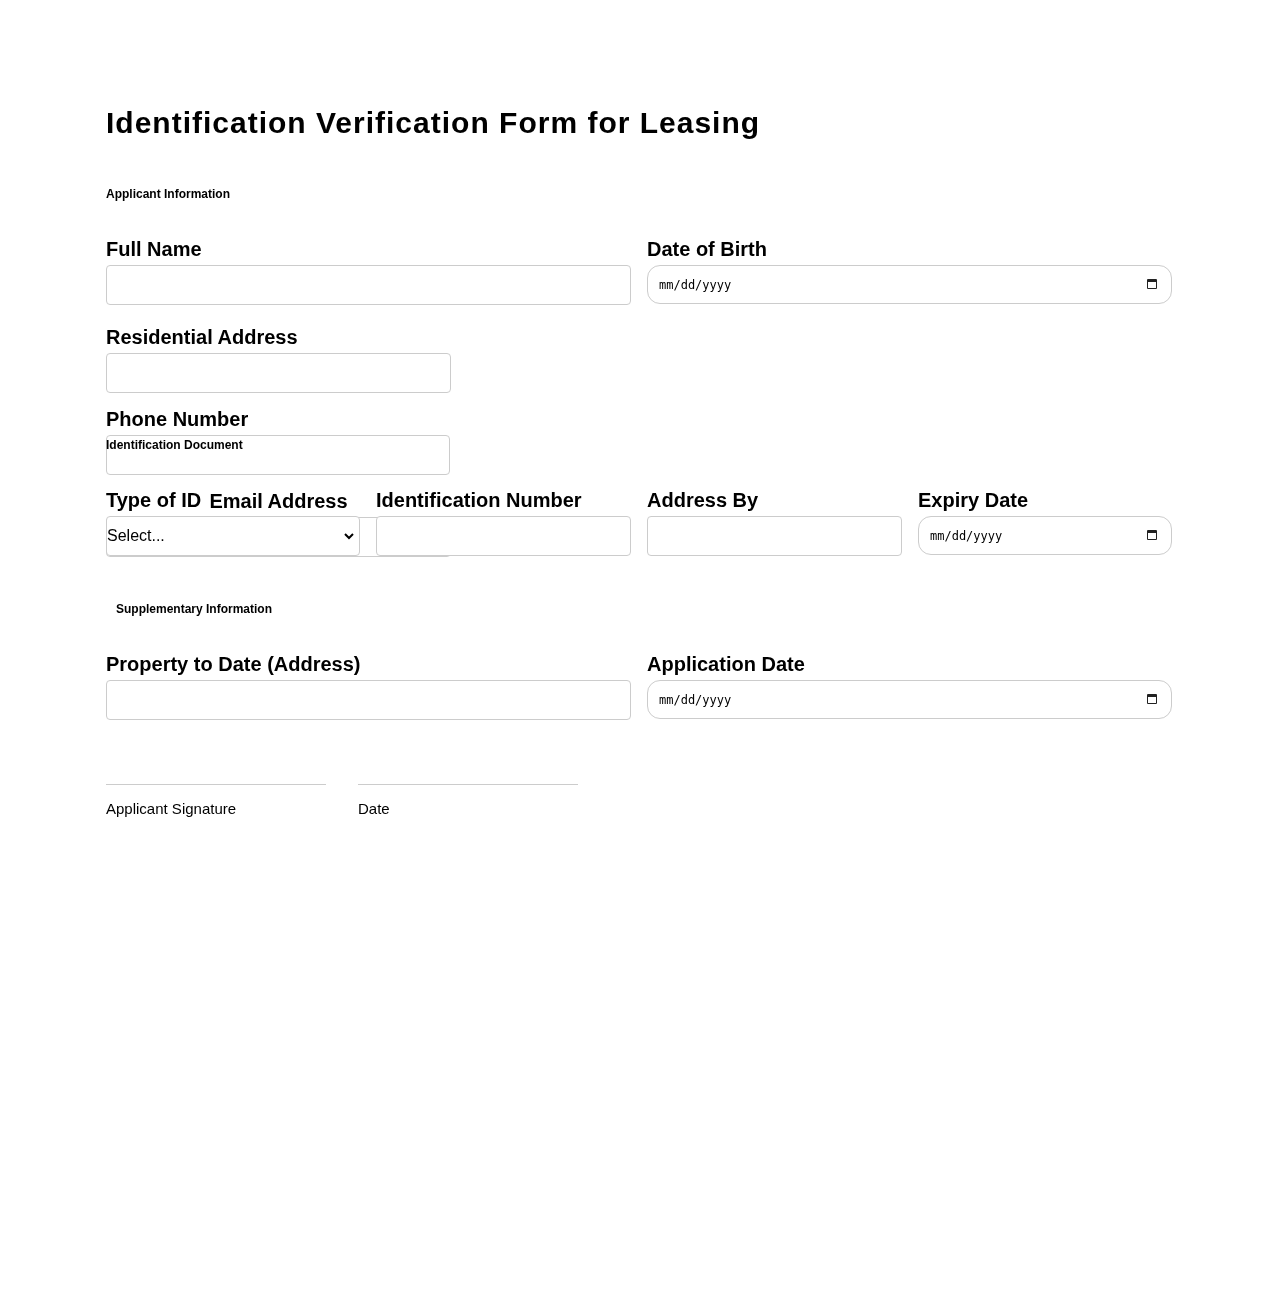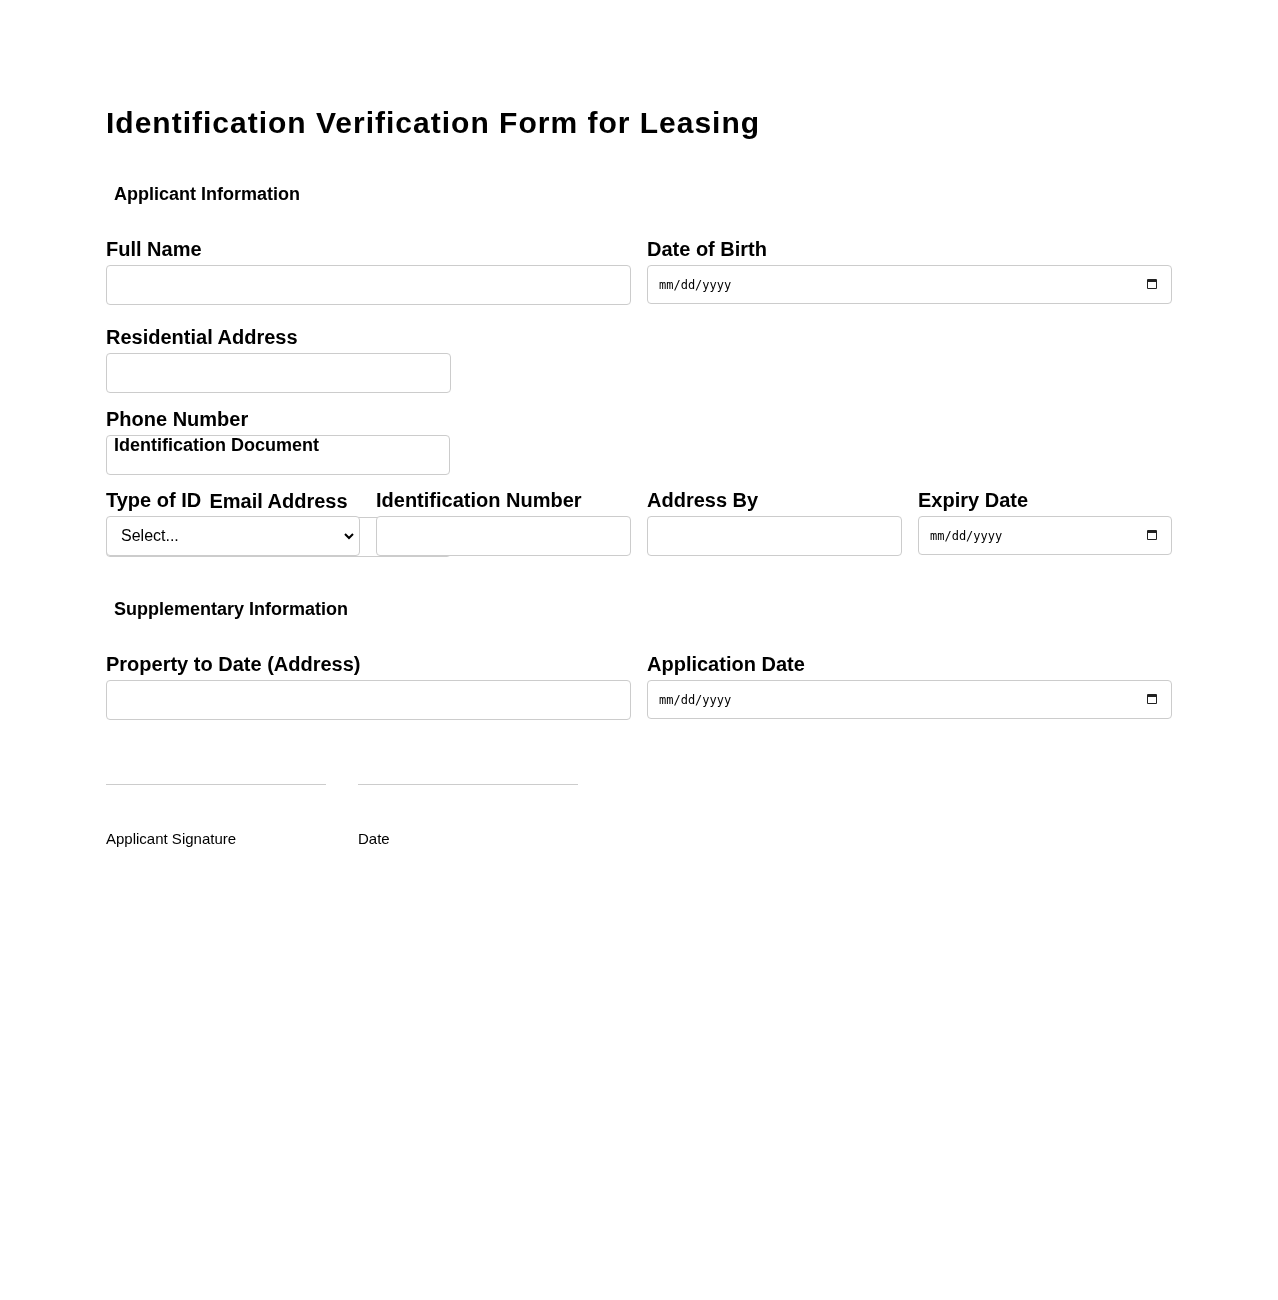--- a/index.html
+++ b/index.html
@@ -22,23 +22,23 @@
       left: 0;
       margin: 0;
       font-size: 30px;
       font-weight: bold;
       letter-spacing: 1px;
       line-height: 40px;
       white-space: nowrap;
     }
     .section-title {
       position: absolute;
-      left: 8px;
+      left: 0;
       margin: 0;
-      font-size: 18px;
+      font-size: 12px;
       font-weight: bold;
       line-height: 22px;
       white-space: nowrap;
     }
     .row {
       position: absolute;
       left: 0;
       width: 1066px;
       display: flex;
       gap: 16px;
@@ -66,56 +66,56 @@
       position: relative;
     }
     .date-input {
       height: 39px;
       display: flex;
       align-items: center;
       padding-left: 11px;
       font-family: "DejaVu Sans Mono", monospace;
       font-size: 12px;
       color: #000;
+      border-radius: 13px;
     }
     .date-input .cal-icon {
       position: absolute;
       right: 14px;
       top: 13px;
       width: 10px;
       height: 10px;
       border: 1.5px solid #222;
       border-top-width: 3px;
       border-radius: 1px;
       box-sizing: border-box;
     }
     .select-input {
       display: flex;
       align-items: center;
-      padding-left: 14px;
       font-size: 16px;
       color: #000;
     }
     .select-input .chev {
       position: absolute;
       right: 4px;
       top: 13px;
       width: 12px;
       height: 12px;
     }
     .sig-line {
       position: absolute;
       top: 784px;
       width: 220px;
       height: 1px;
       background: #cccccc;
     }
     .sig-label {
       position: absolute;
-      top: 830px;
+      top: 800px;
       font-size: 15px;
       line-height: 18px;
       white-space: nowrap;
     }
   </style>
 </head>
 <body>
 
 <div class="container">
 
@@ -174,21 +174,21 @@
     </div>
     <div class="field" style="width:254px;">
       <label>Expiry Date</label>
       <div class="input date-input">
         <span>mm/dd/yyyy</span>
         <span class="cal-icon"></span>
       </div>
     </div>
   </div>
 
-  <h2 class="section-title" style="top:598px;">Supplementary Information</h2>
+  <h2 class="section-title" style="top:598px;margin-left:10px;">Supplementary Information</h2>
 
   <div class="row" style="top:654px;">
     <div class="field" style="width:525px;">
       <label>Property to Date (Address)</label>
       <div class="input"></div>
     </div>
     <div class="field" style="width:525px;">
       <label>Application Date</label>
       <div class="input date-input">
         <span>mm/dd/yyyy</span>

